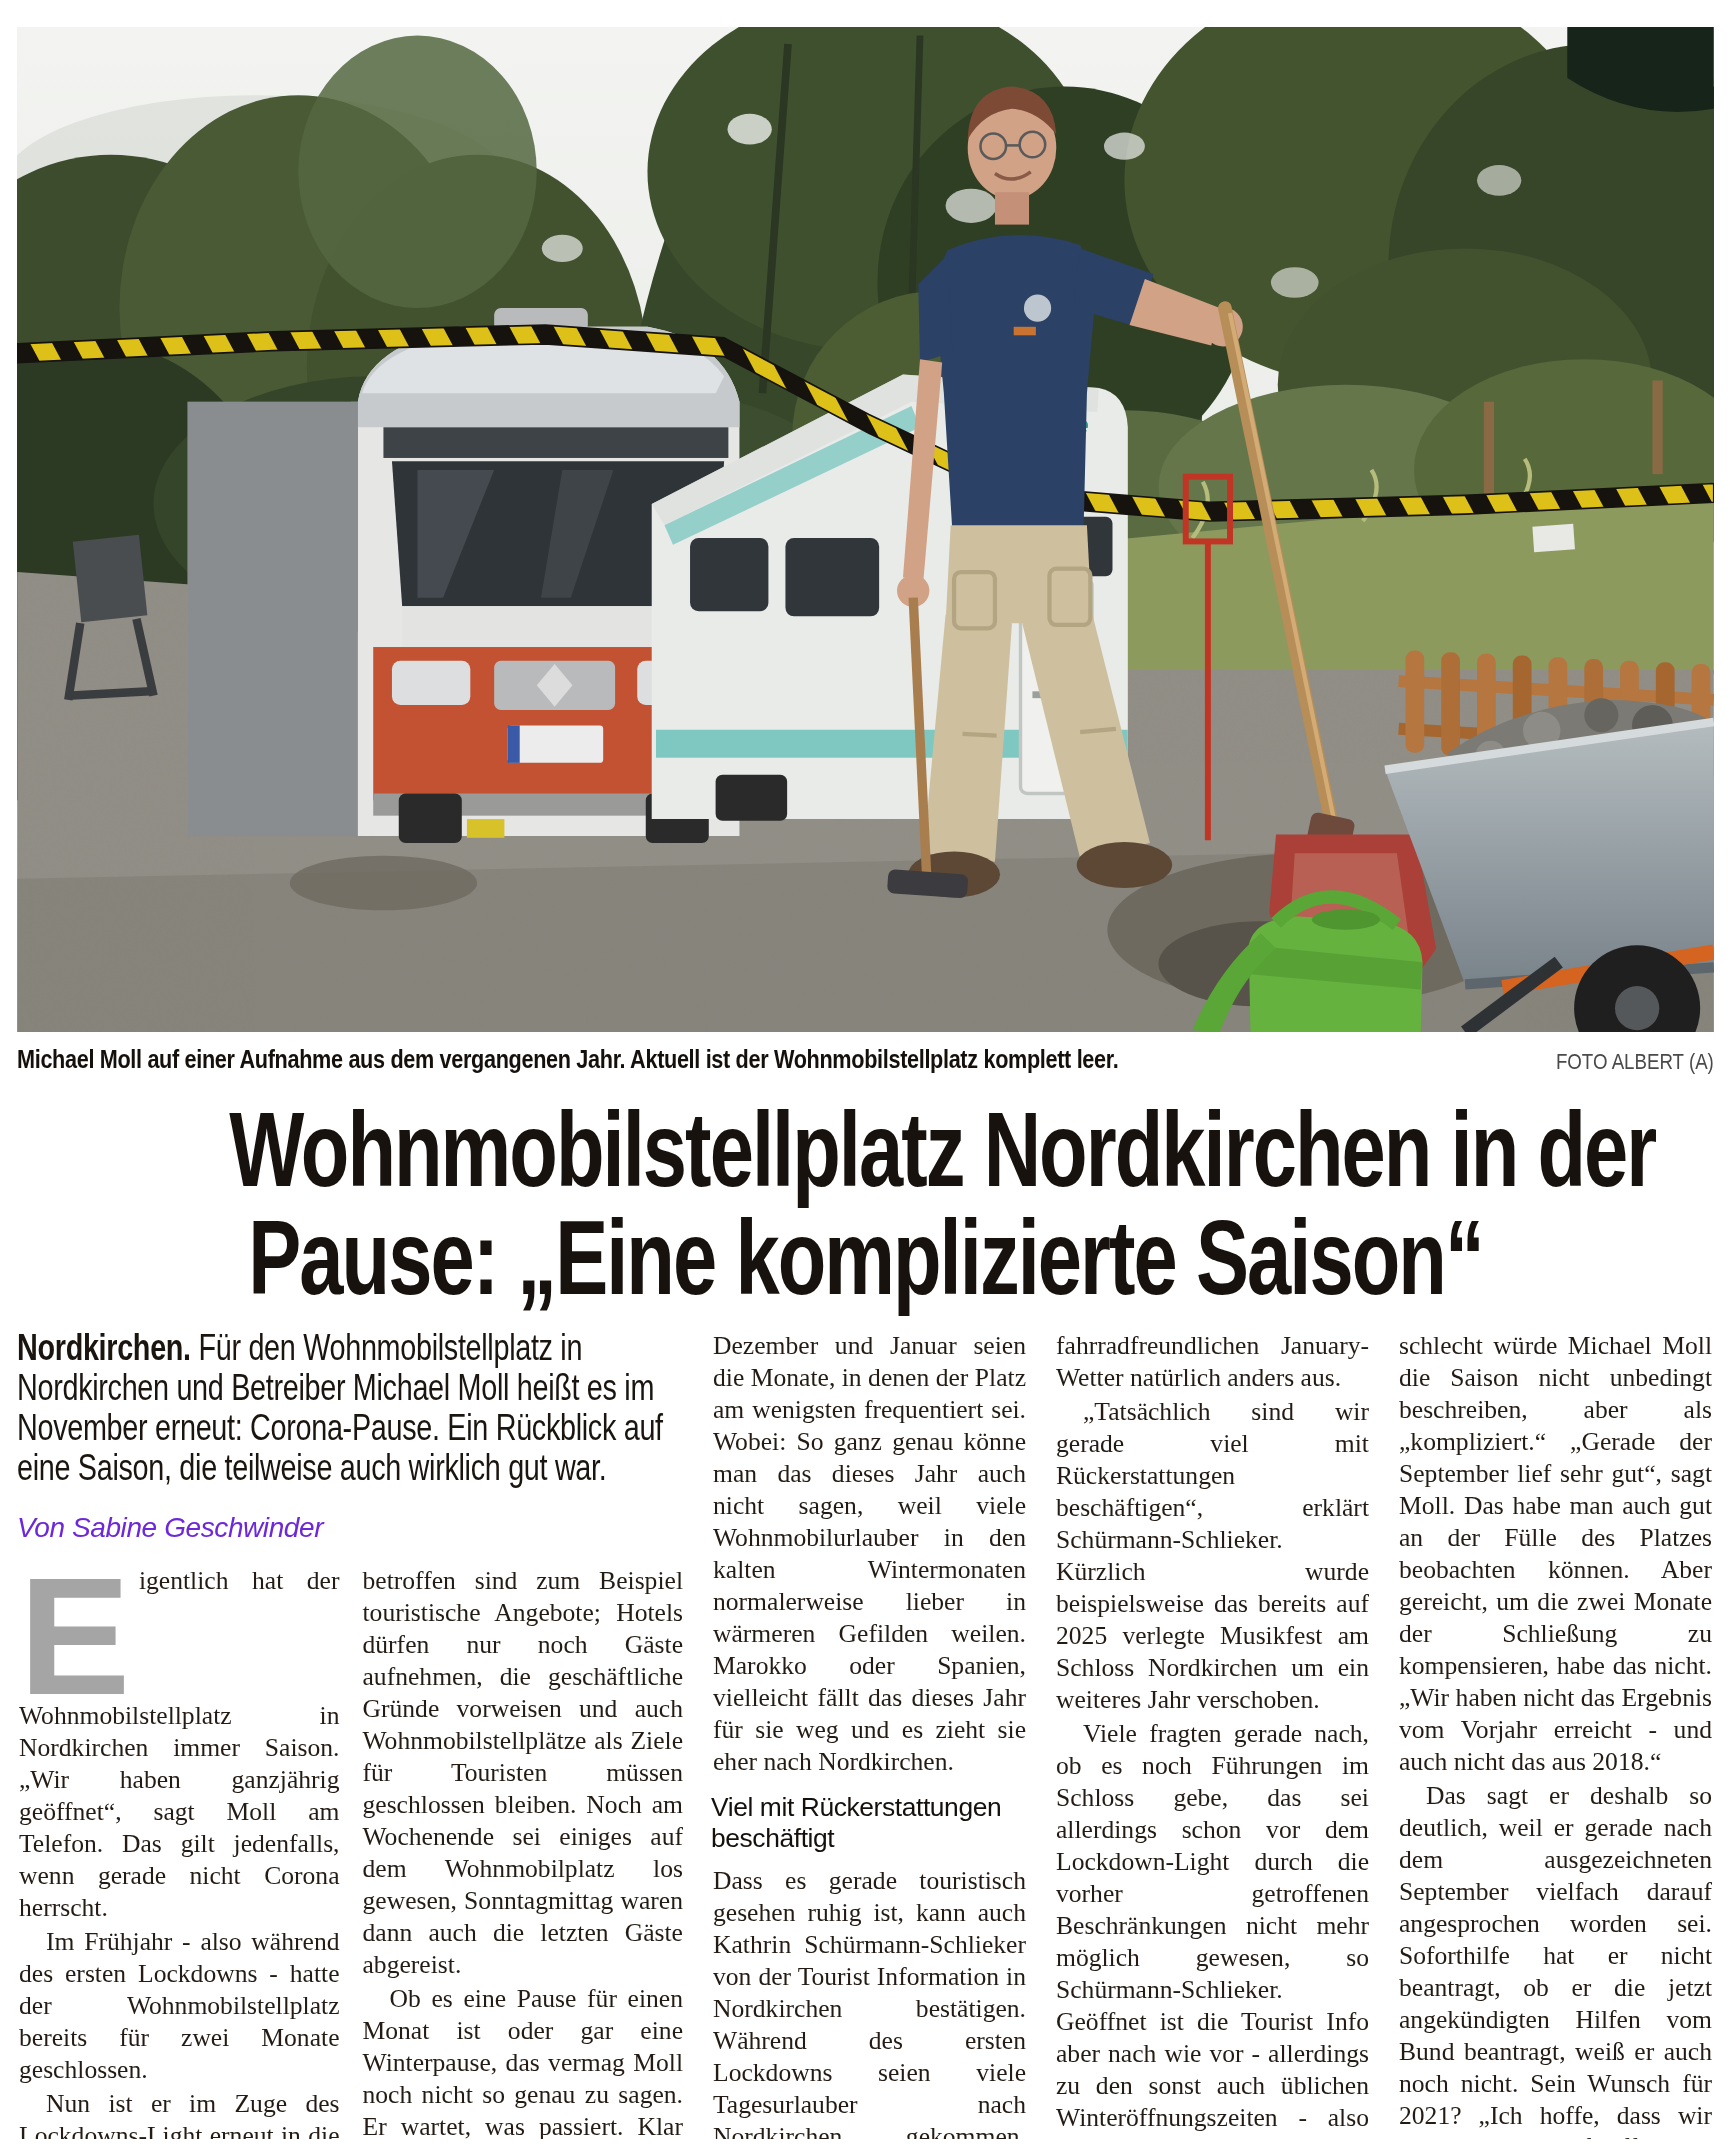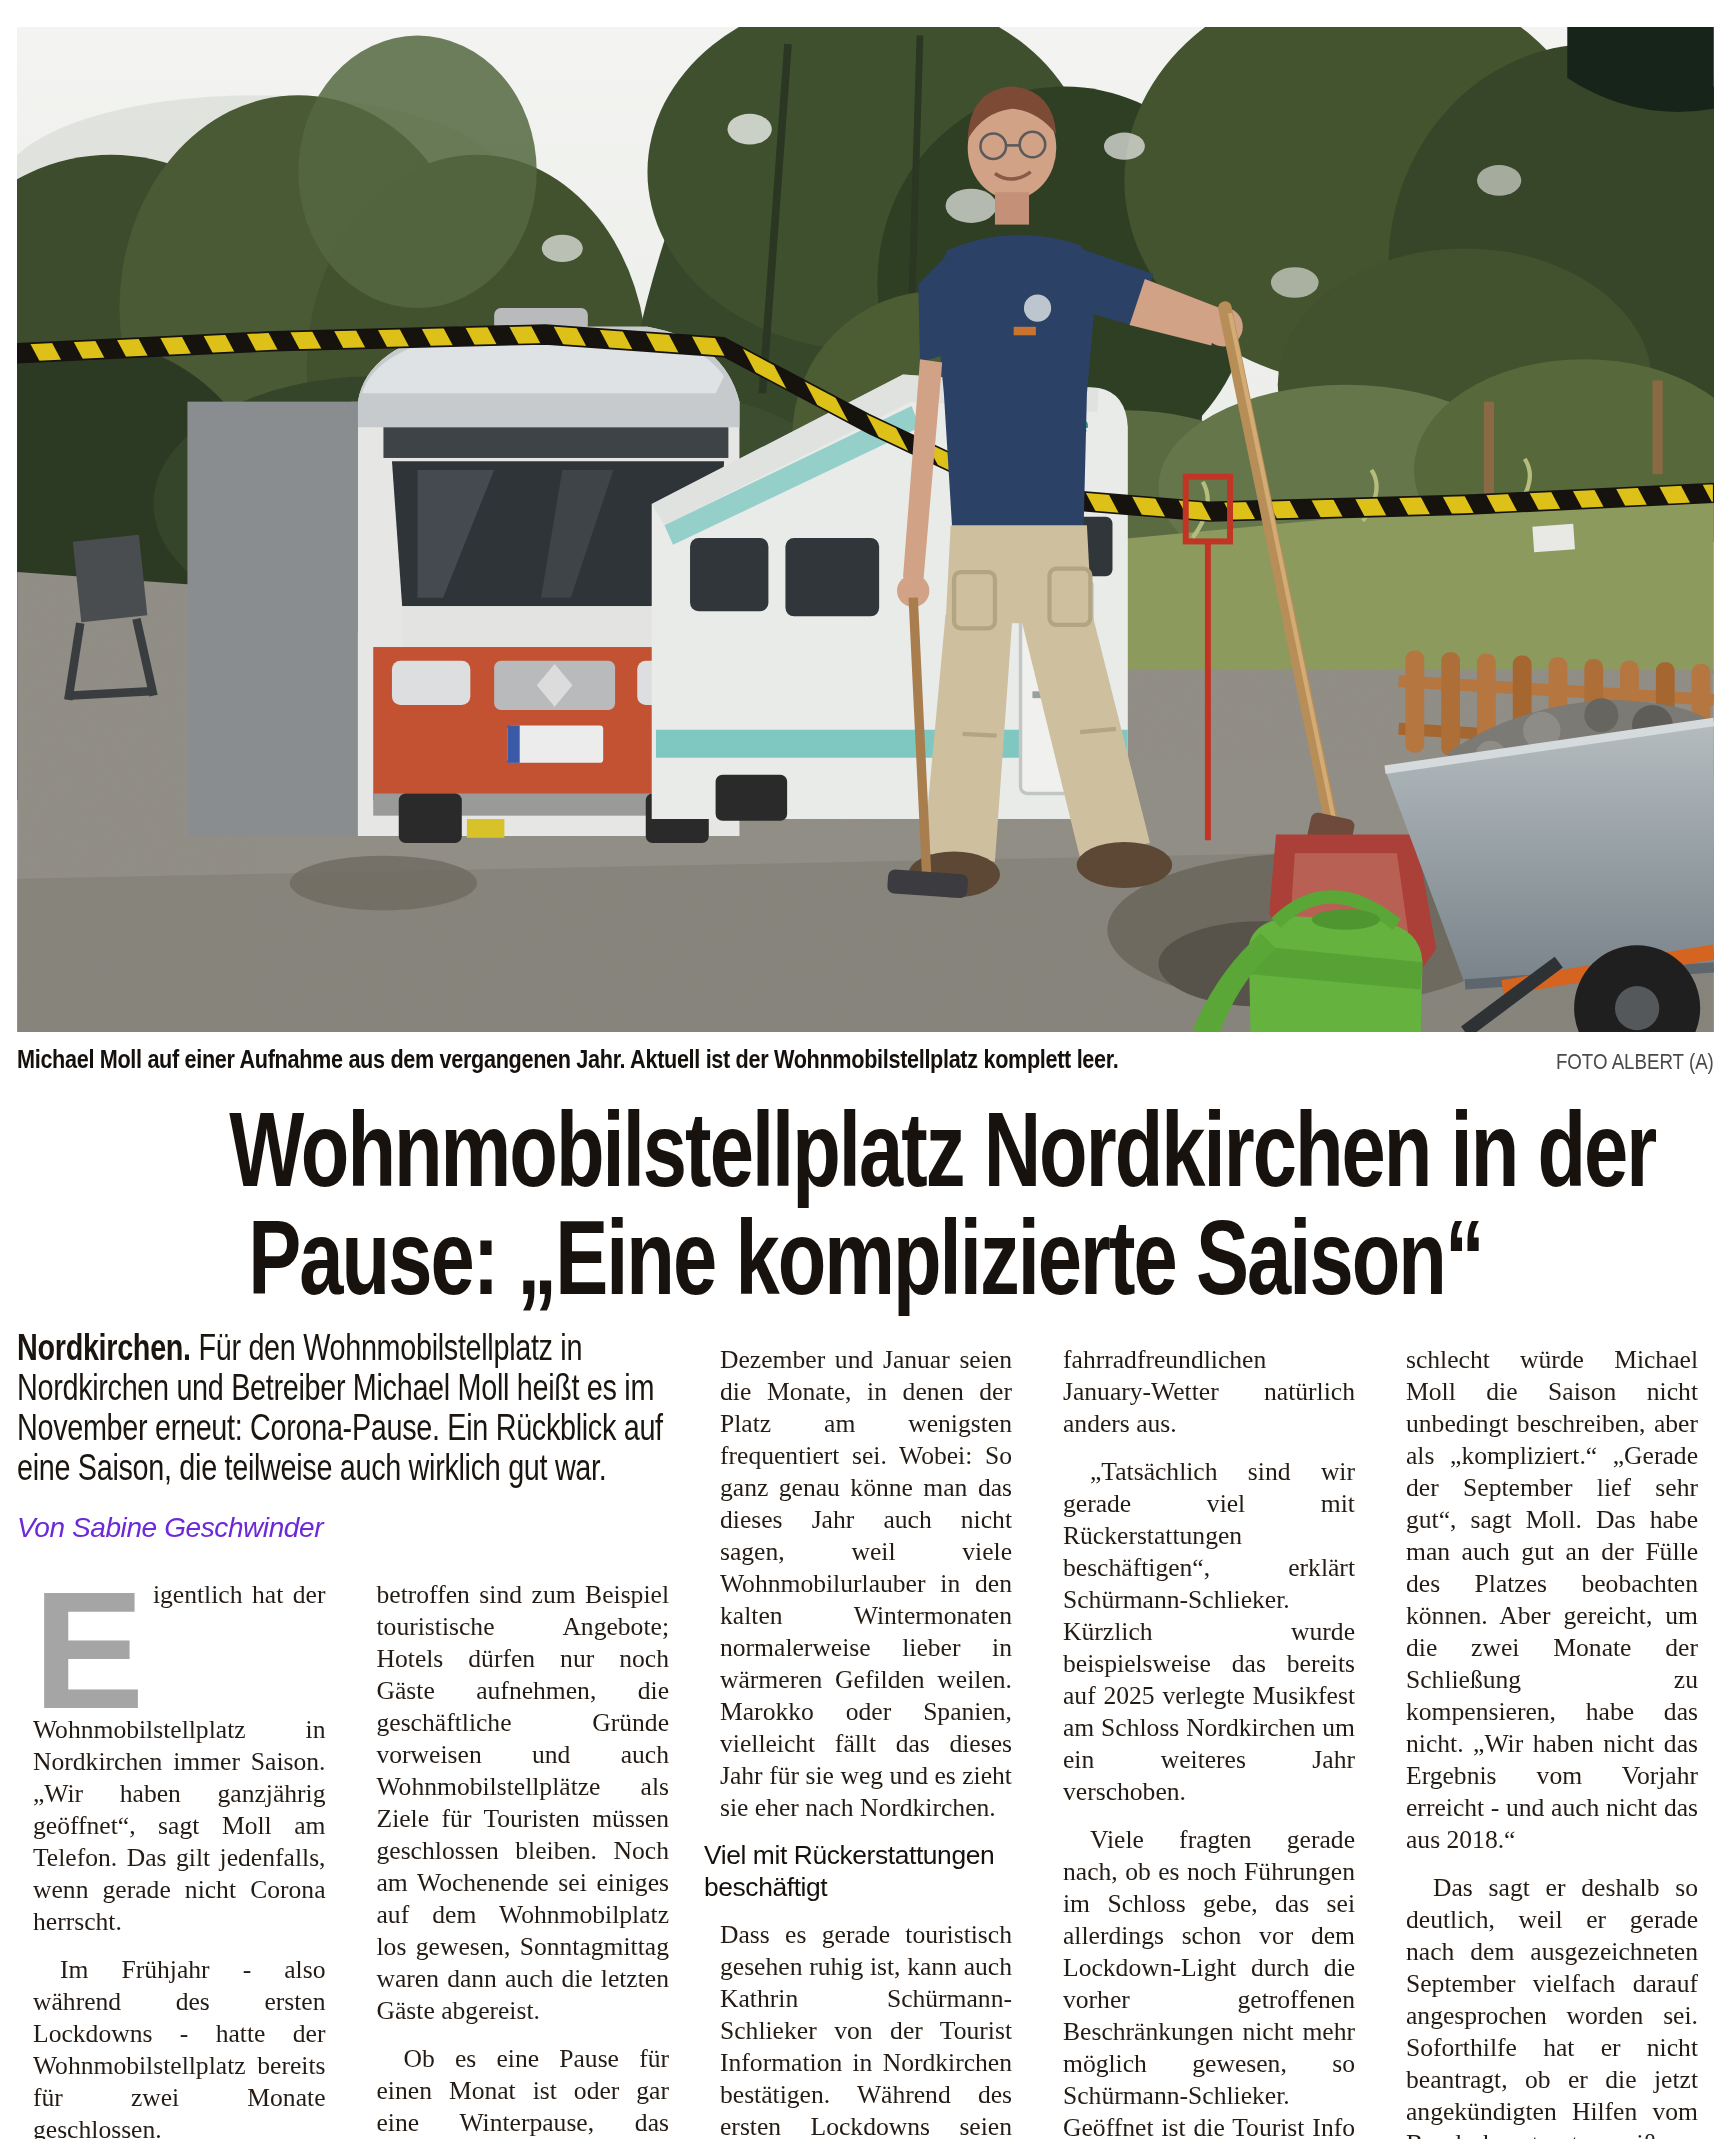--- a/index.html
+++ b/index.html
@@ -18,32 +18,32 @@
   .credit{position:absolute;right:0;top:6.8px;font-size:22px;color:#4a4a4a;white-space:nowrap;
           transform:scaleX(.85);transform-origin:100% 0;}
 
   
   .headline{text-align:center;margin-top:13.6px;height:220px;}
   .hl{display:block;font-family:"Liberation Sans",sans-serif;font-weight:bold;
       font-size:106px;line-height:108px;letter-spacing:-2.6px;white-space:nowrap;
       transform:scaleX(.75);color:#17120e;}
 
   
-  .body-row{display:flex;gap:19px;margin-top:13.6px;height:811px;overflow:hidden;}
+  .body-row{display:flex;gap:26px;margin-top:13.6px;height:811px;overflow:hidden;}
   .left-block{flex:0 0 668px;width:668px;display:flex;flex-direction:column;overflow:hidden;}
   .lead{width:836px;transform:scaleX(.8);transform-origin:0 0;
         font-family:"Liberation Sans",sans-serif;font-size:36px;line-height:40px;
         letter-spacing:-0.4px;color:#1b1510;}
   .lead p{margin:0;}
   .lead .loc{font-weight:bold;}
   .byline{margin-top:24px;font-family:"Liberation Sans",sans-serif;font-style:italic;
           font-size:28px;color:#6d28d9;letter-spacing:-0.4px;}
   .two-cols{display:flex;gap:19px;margin-top:19px;flex:1;overflow:hidden;}
   .col{flex:1;overflow:hidden;text-align:justify;font-size:25.6px;line-height:32px;hyphens:auto;}
-  .col p{margin:16px;}
+  .col p{margin:2px;}
   .col p + p{text-indent:27px;}
   .dropcap{float:left;font-family:"Liberation Sans",sans-serif;font-weight:bold;
            font-size:167px;line-height:128px;color:#a5a5a5;margin:6.8px 8.5px 0 0;}
   .subhead{font-family:"Liberation Sans",sans-serif;font-weight:normal;font-size:26.4px;
            line-height:31.5px;letter-spacing:-0.4px;margin:13.6px 0 10.2px 0;text-align:left;color:#15100c;}
 </style>
 </head>
 <body>
 
 <div class="page">

